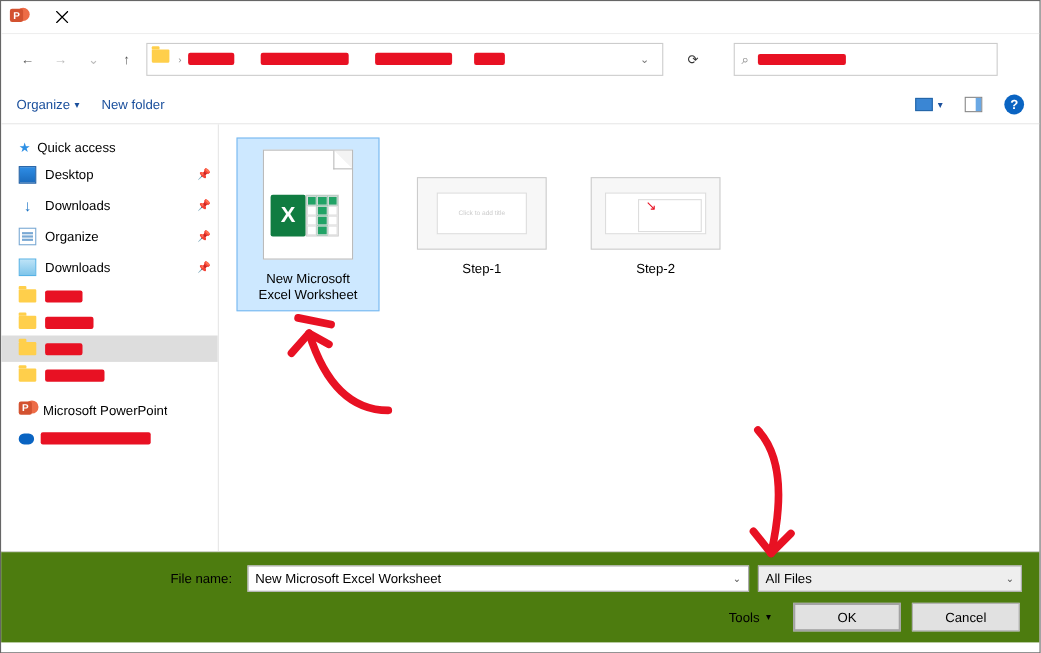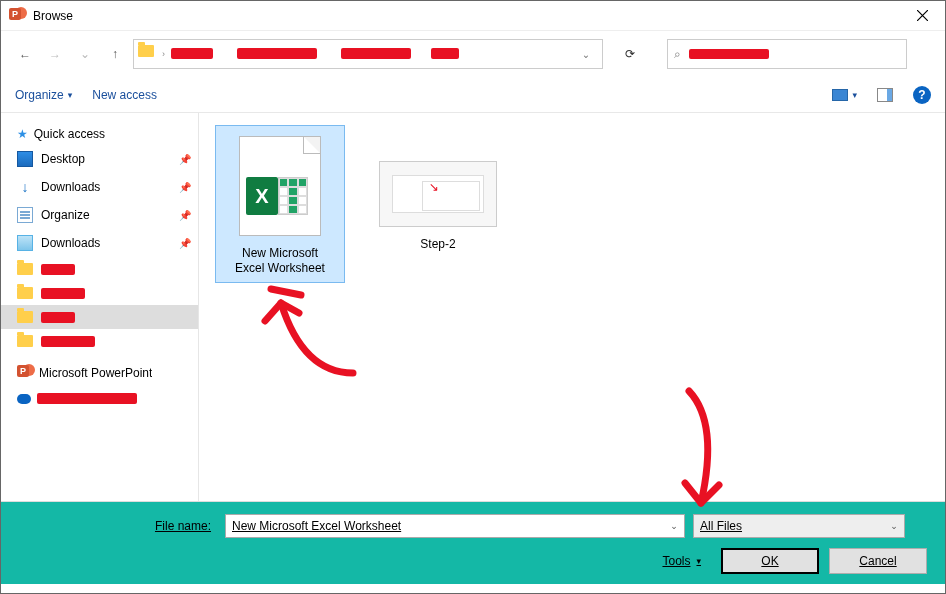--- a/index.html
+++ b/index.html
@@ -234,23 +234,22 @@
     position: absolute; right: 14%; top: 30%;
   }
   .imgthumb .redscratch { position: absolute; color: #e81123; font-size: 12px; }
 
   
   .anno { position: absolute; pointer-events: none; }
 
   
   .bottom {
     border-top: 1px solid #ddd;
-    background: #14b8a6;
+    background: #4d7c0f;
     padding: 12px 16px 10px 16px;
-    text-decoration: underline;
   }
   .row1 {
     display: flex; align-items: center; gap: 8px; margin-bottom: 10px;
   }
   .row1 .lbl { width: 200px; text-align: right; padding-right: 6px; }
   .combo {
     position: relative;
     height: 24px;
     border: 1px solid #aaa;
     background: #fff;
@@ -258,50 +257,49 @@
     padding: 0 22px 0 6px;
     font-size: 12px;
   }
   .combo .arr {
     position: absolute; right: 0; top: 0; bottom: 0;
     width: 20px;
     display: flex; align-items: center; justify-content: center;
     color: #555; font-size: 9px;
   }
   .row1 .fname { flex: 1; max-width: 460px; }
-  .row1 .ftype { width: 212px; background: #eee; }
+  .row1 .ftype { width: 240px; background: #eee; }
   .row2 {
     display: flex; align-items: center; justify-content: flex-end; gap: 10px;
     padding-right: 2px;
   }
   .row2 .tools { display: flex; align-items: center; gap: 6px; margin-right: 10px; }
   .btn {
     width: 98px; height: 26px;
     border: 1px solid #adadad;
     background: #e1e1e1;
     display: flex; align-items: center; justify-content: center;
     font-size: 12px;
   }
-  .btn.primary { border: 2px solid #000000; background: #e1e1e1; }
+  .btn.primary { border: 2px solid #a3a3a3; background: #e1e1e1; }
 
   .pp-logo {
     width: 16px; height: 16px; position: relative;
   }
   .pp-logo .sq { width: 12px; height: 12px; background: #d35230; border-radius: 2px; display: flex; align-items: center; justify-content: center; color: #fff; font-size: 9px; font-weight: bold; }
   .pp-logo .circ { position: absolute; right: -2px; top: -1px; width: 12px; height: 12px; border-radius: 50%; background: #ed6c47; z-index: -1; }
 </style>
 </head>
 <body>
 
 <div class="titlebar">
   <span class="pp-icon pp-logo">
     <span class="circ"></span>
       <span class="sq">P</span>
   </span>
-  <span class="title">Browse</span>
   <div class="close">
     <svg width="11" height="11" viewBox="0 0 11 11">
         <path d="M0 0 L11 11 M11 0 L0 11" stroke="#000" stroke-width="1.2"></path>
       </svg>
   </div>
 </div>
 
 <div class="navrow">
   <div class="navbtn">←</div>
   <div class="navbtn disabled">→</div>
@@ -326,21 +324,21 @@
     <span class="redtxt"></span>
   </div>
 </div>
 
 <div class="toolbar">
   <div class="org">
     <span>Organize</span>
       <span style="font-size:9px">▾</span>
   </div>
   <div class="org">
-    <span>New access</span>
+    <span>New folder</span>
   </div>
   <div class="spacer"></div>
   <div class="viewbtn">
     <span class="bluerect"></span>
       <span style="font-size:9px;color:#1a4f9c">▾</span>
   </div>
   <div class="viewbtn">
     <span class="panelbtn"></span>
   </div>
   <div class="help">?</div>
@@ -424,20 +422,26 @@
                 <div class="g"></div>
                 <div></div>
             </div>
           </div>
         </div>
       </div>
       <div class="lbl" style="white-space:pre-line">New Microsoft
 Excel Worksheet</div>
     </div>
 
+    <div class="fileitem">
+      <div class="imgthumb">
+        <div class="inner">Click to add title</div>
+      </div>
+      <div class="lbl">Step-1</div>
+    </div>
 
     <div class="fileitem">
       <div class="imgthumb">
         <div class="inner" style="width:80%"></div>
         <div class="diagbox"></div>
         <span class="redscratch" style="left:42%;top:28%">↘</span>
       </div>
       <div class="lbl">Step-2</div>
     </div>
 

